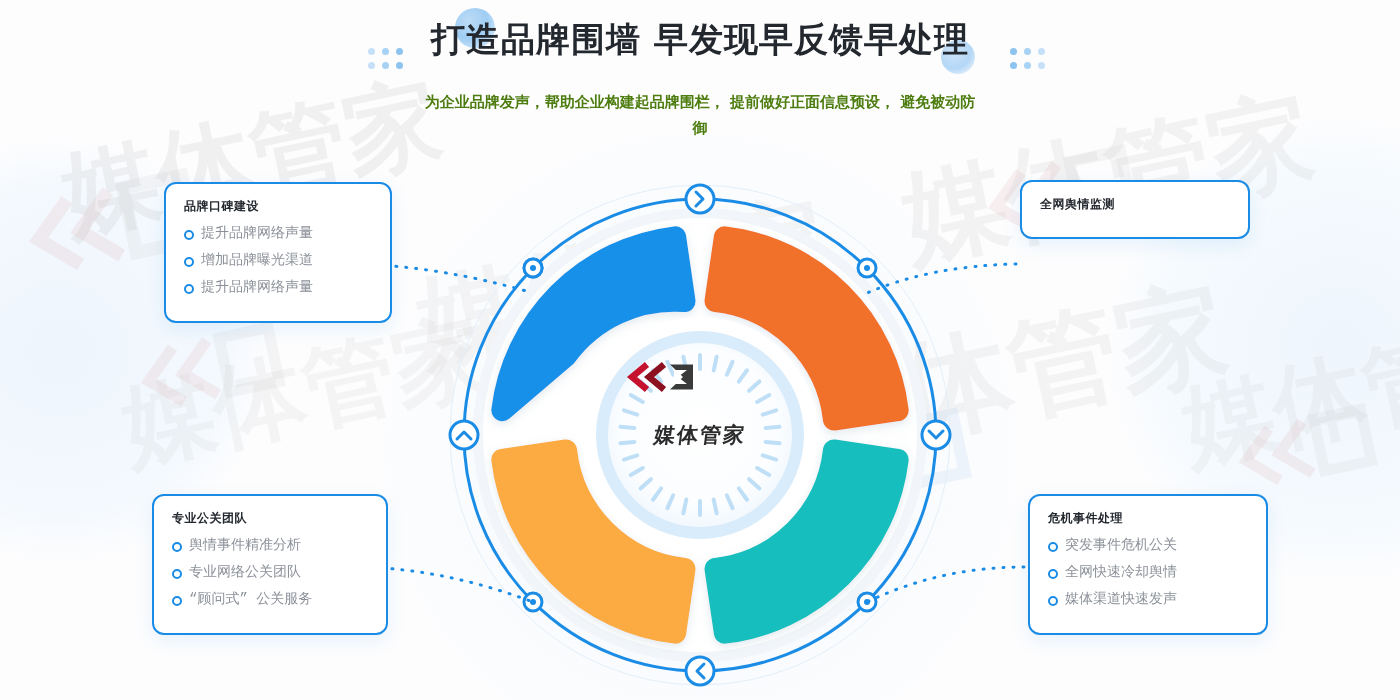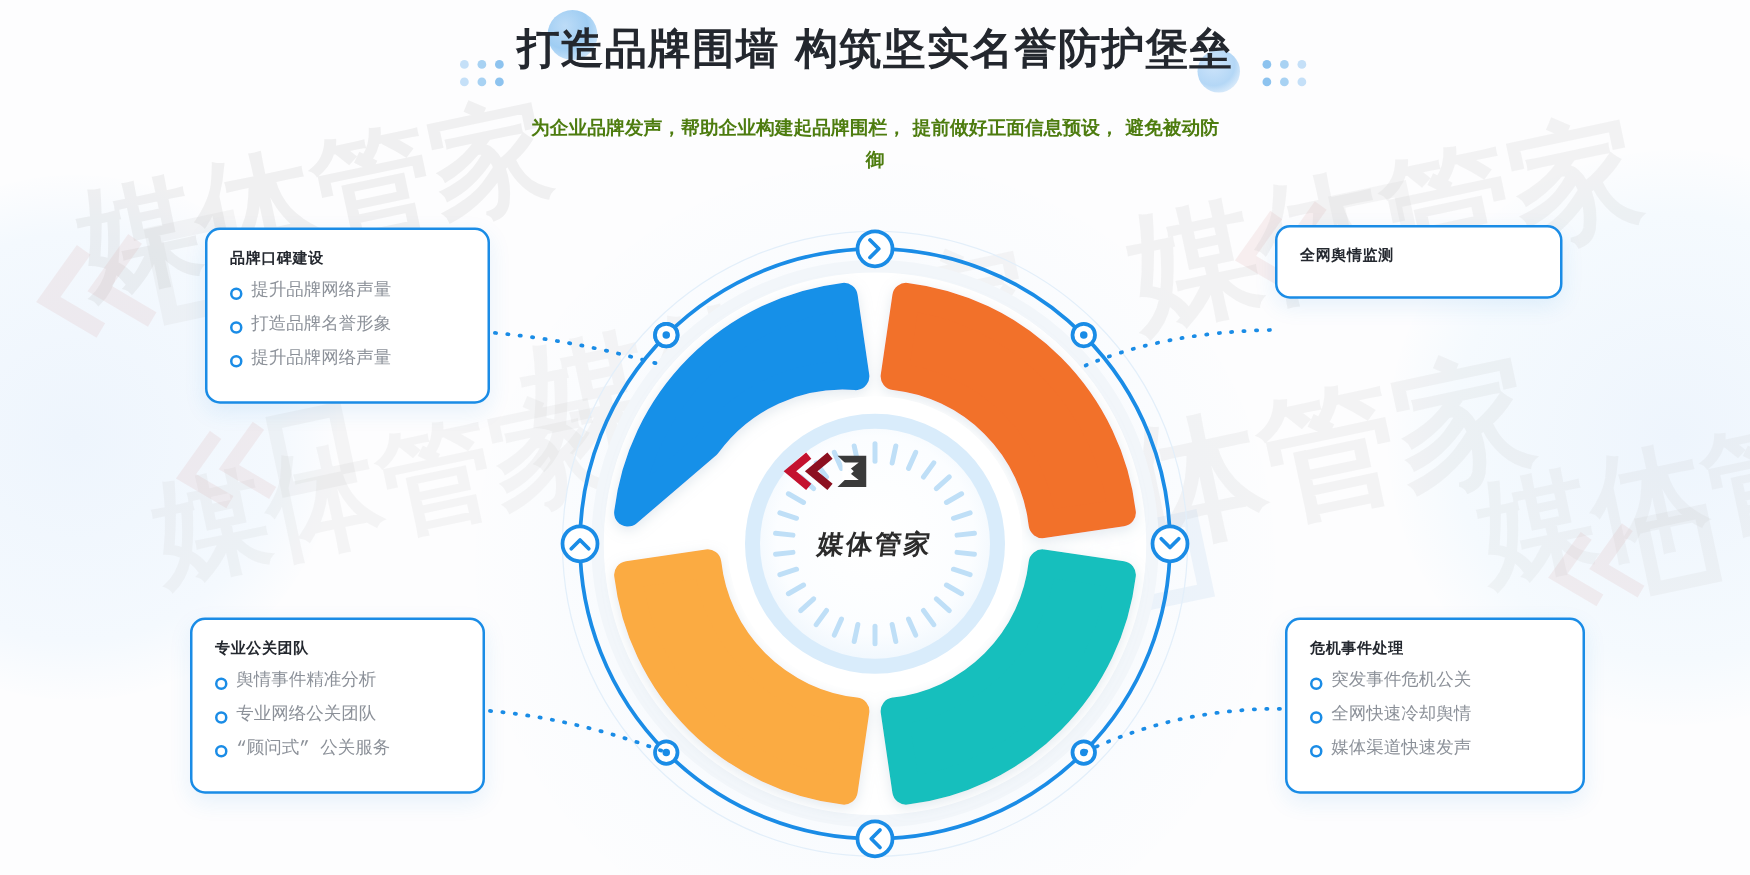--- a/index.html
+++ b/index.html
@@ -178,21 +178,21 @@
       <i></i>
         <i class="f2"></i>
         <i class="f3"></i>
       <i></i>
         <i class="f2"></i>
         <i class="f3"></i>
     </div>
     <div class="title-wrap">
       <span class="title-blob blob-head"></span>
       <span class="title-blob blob-tail"></span>
-      <h1 class="title">打造品牌围墙 构筑坚实名誉防护堡垒</h1>
+      <h1 class="title">打造品牌围墙 早发现早反馈早处理</h1>
     </div>
     <p class="subtitle">为企业品牌发声，帮助企业构建起品牌围栏， 提前做好正面信息预设， 避免被动防御</p>
   </div>
 
   <div class="diagram">
     <svg width="520" height="520" viewBox="0 0 520 520">
       <defs>
         <filter id="segShadow" x="-30%" y="-30%" width="160%" height="160%">
           <feDropShadow dx="0" dy="3" stdDeviation="5" flood-color="#9fb6c9" flood-opacity="0.30"></feDropShadow>
         </filter>
@@ -330,21 +330,21 @@
     <path d="M 356 264 Q 440 266 533 293" fill="none" stroke="#1a8ce6" stroke-width="3" stroke-linecap="round" stroke-dasharray="1 9"></path>
     <path d="M 1016 264 Q 930 266 867 293" fill="none" stroke="#1a8ce6" stroke-width="3" stroke-linecap="round" stroke-dasharray="1 9"></path>
     <path d="M 352 567 Q 440 567 533 602" fill="none" stroke="#1a8ce6" stroke-width="3" stroke-linecap="round" stroke-dasharray="1 9"></path>
     <path d="M 1024 567 Q 940 567 867 602" fill="none" stroke="#1a8ce6" stroke-width="3" stroke-linecap="round" stroke-dasharray="1 9"></path>
   </svg>
 
   <div class="card" id="card-tl">
     <h3>品牌口碑建设</h3>
     <ul>
       <li>提升品牌网络声量</li>
-      <li>打造品牌名誉形象</li>
+      <li>增加品牌曝光渠道</li>
       <li>提升品牌网络声量</li>
     </ul>
   </div>
 
   <div class="card" id="card-tr">
     <h3>全网舆情监测</h3>
   </div>
 
   <div class="card" id="card-bl">
     <h3>专业公关团队</h3>

